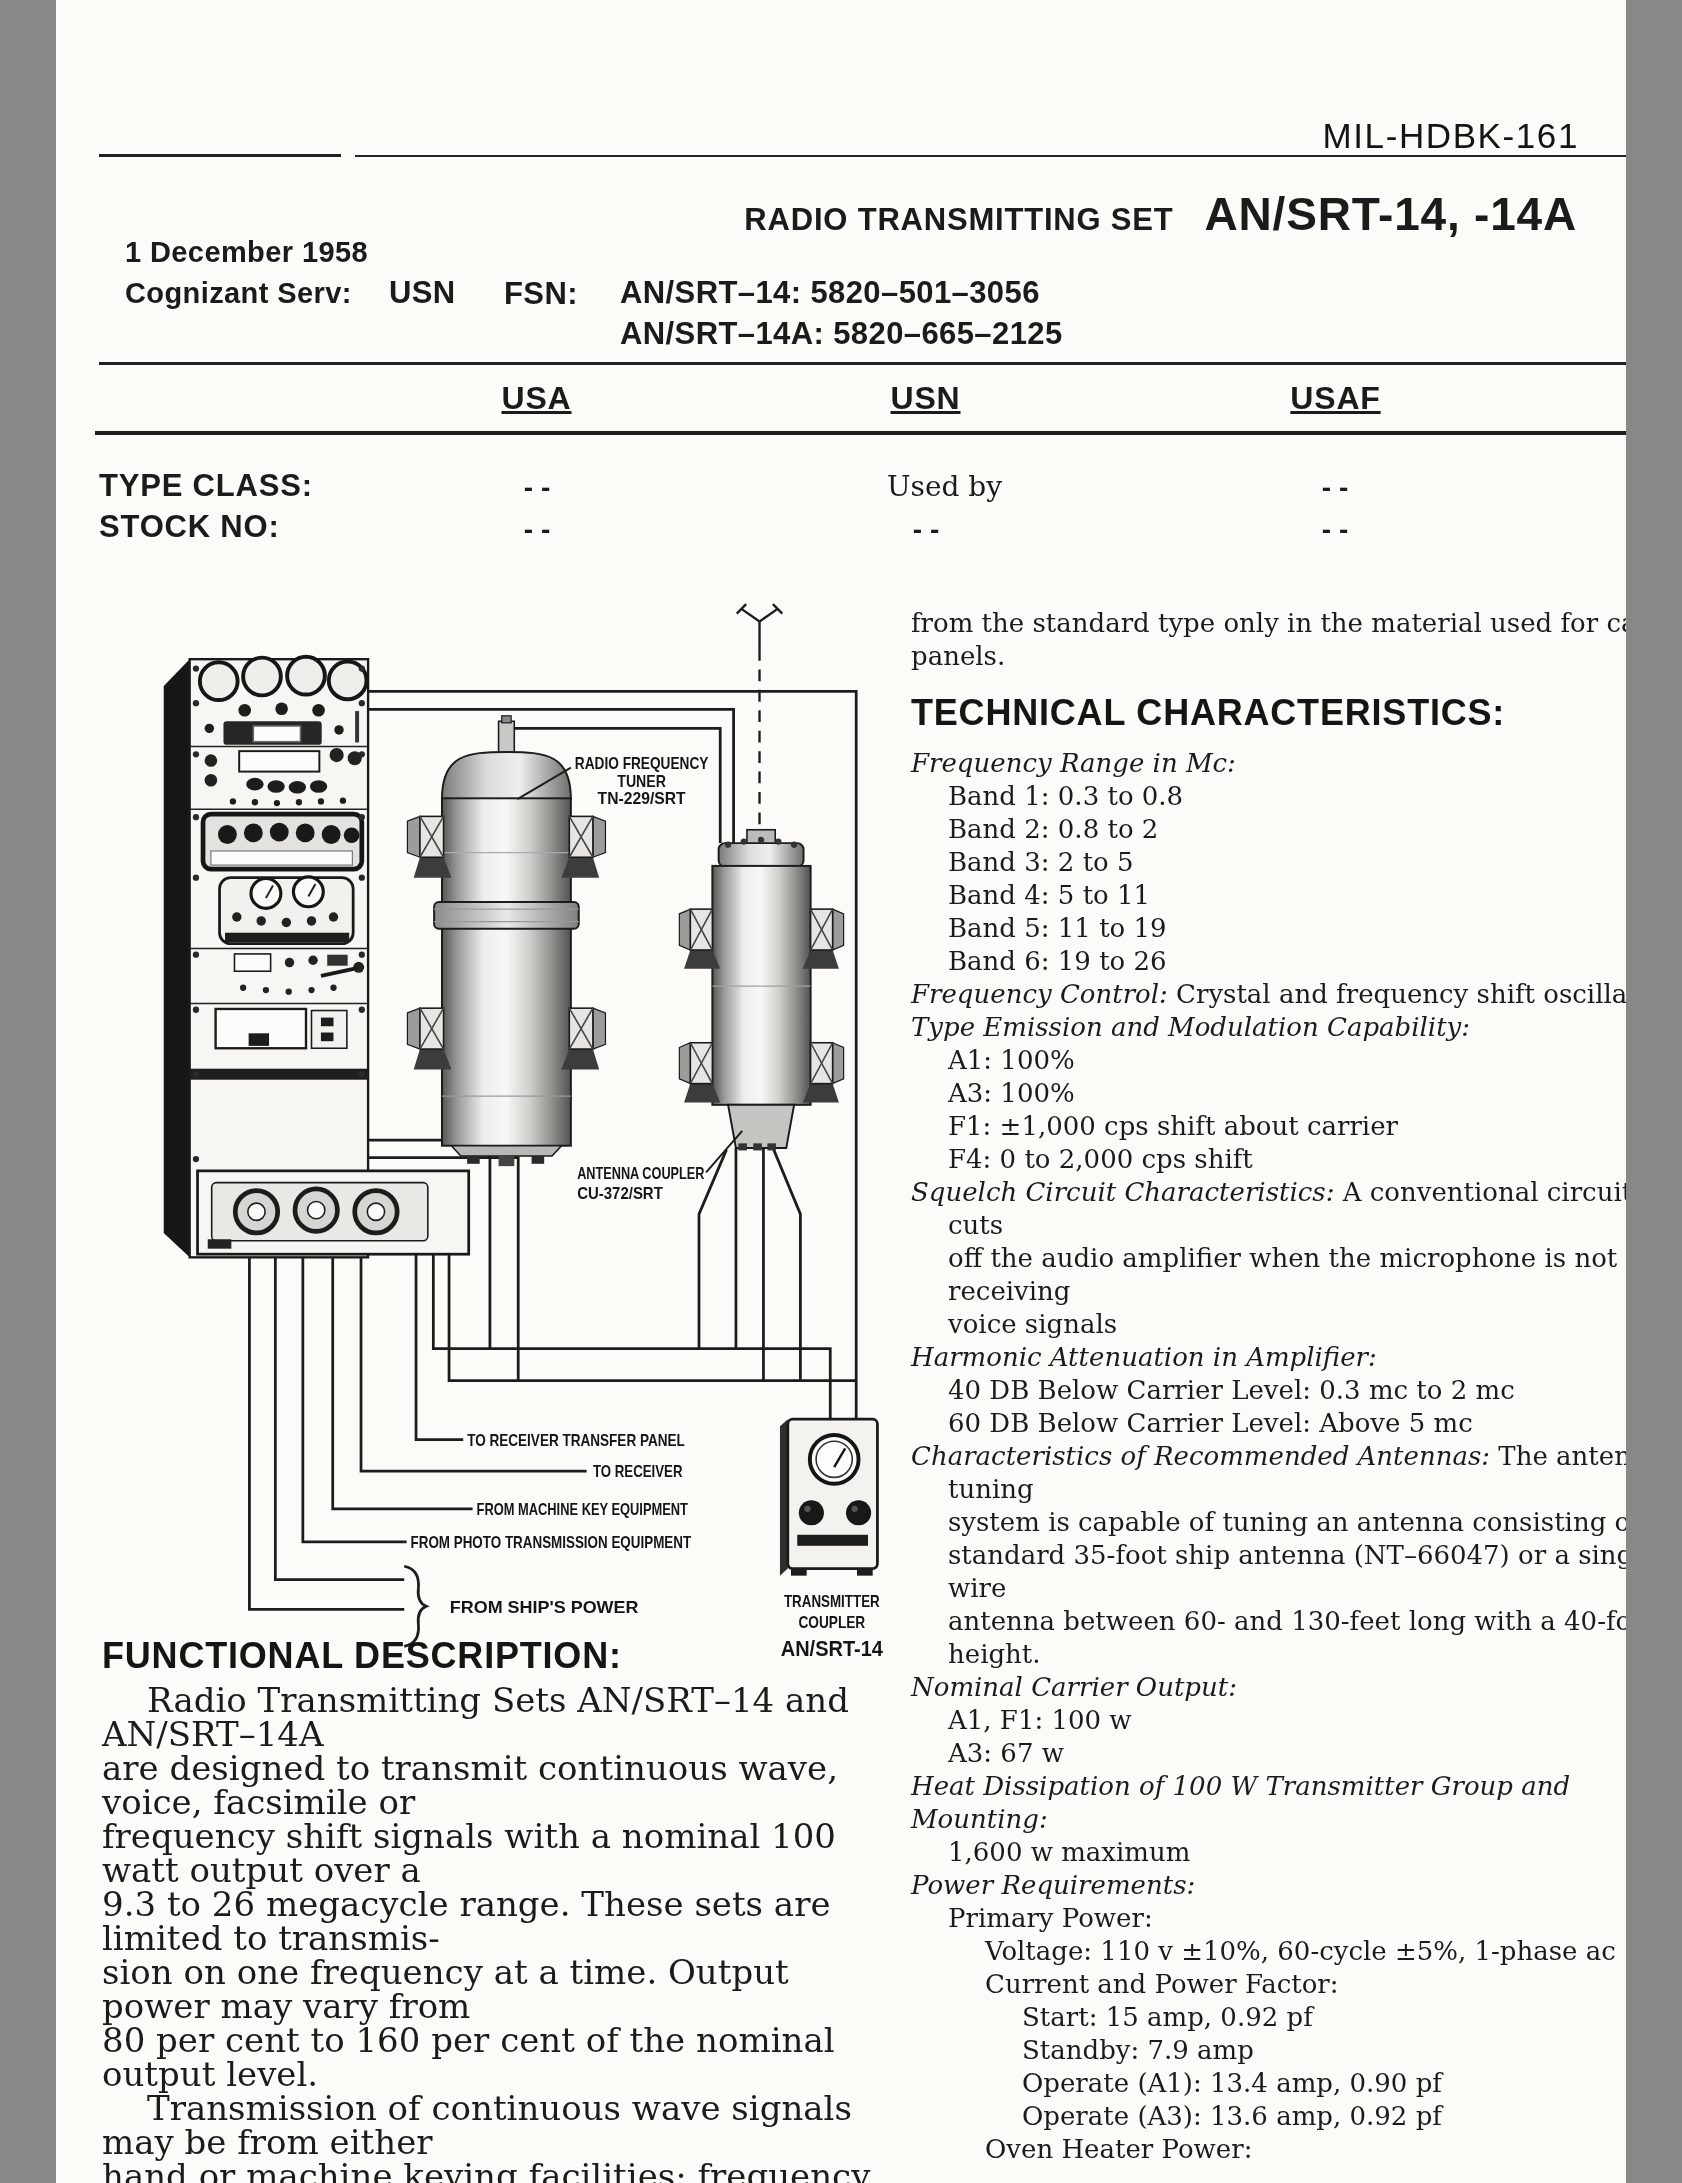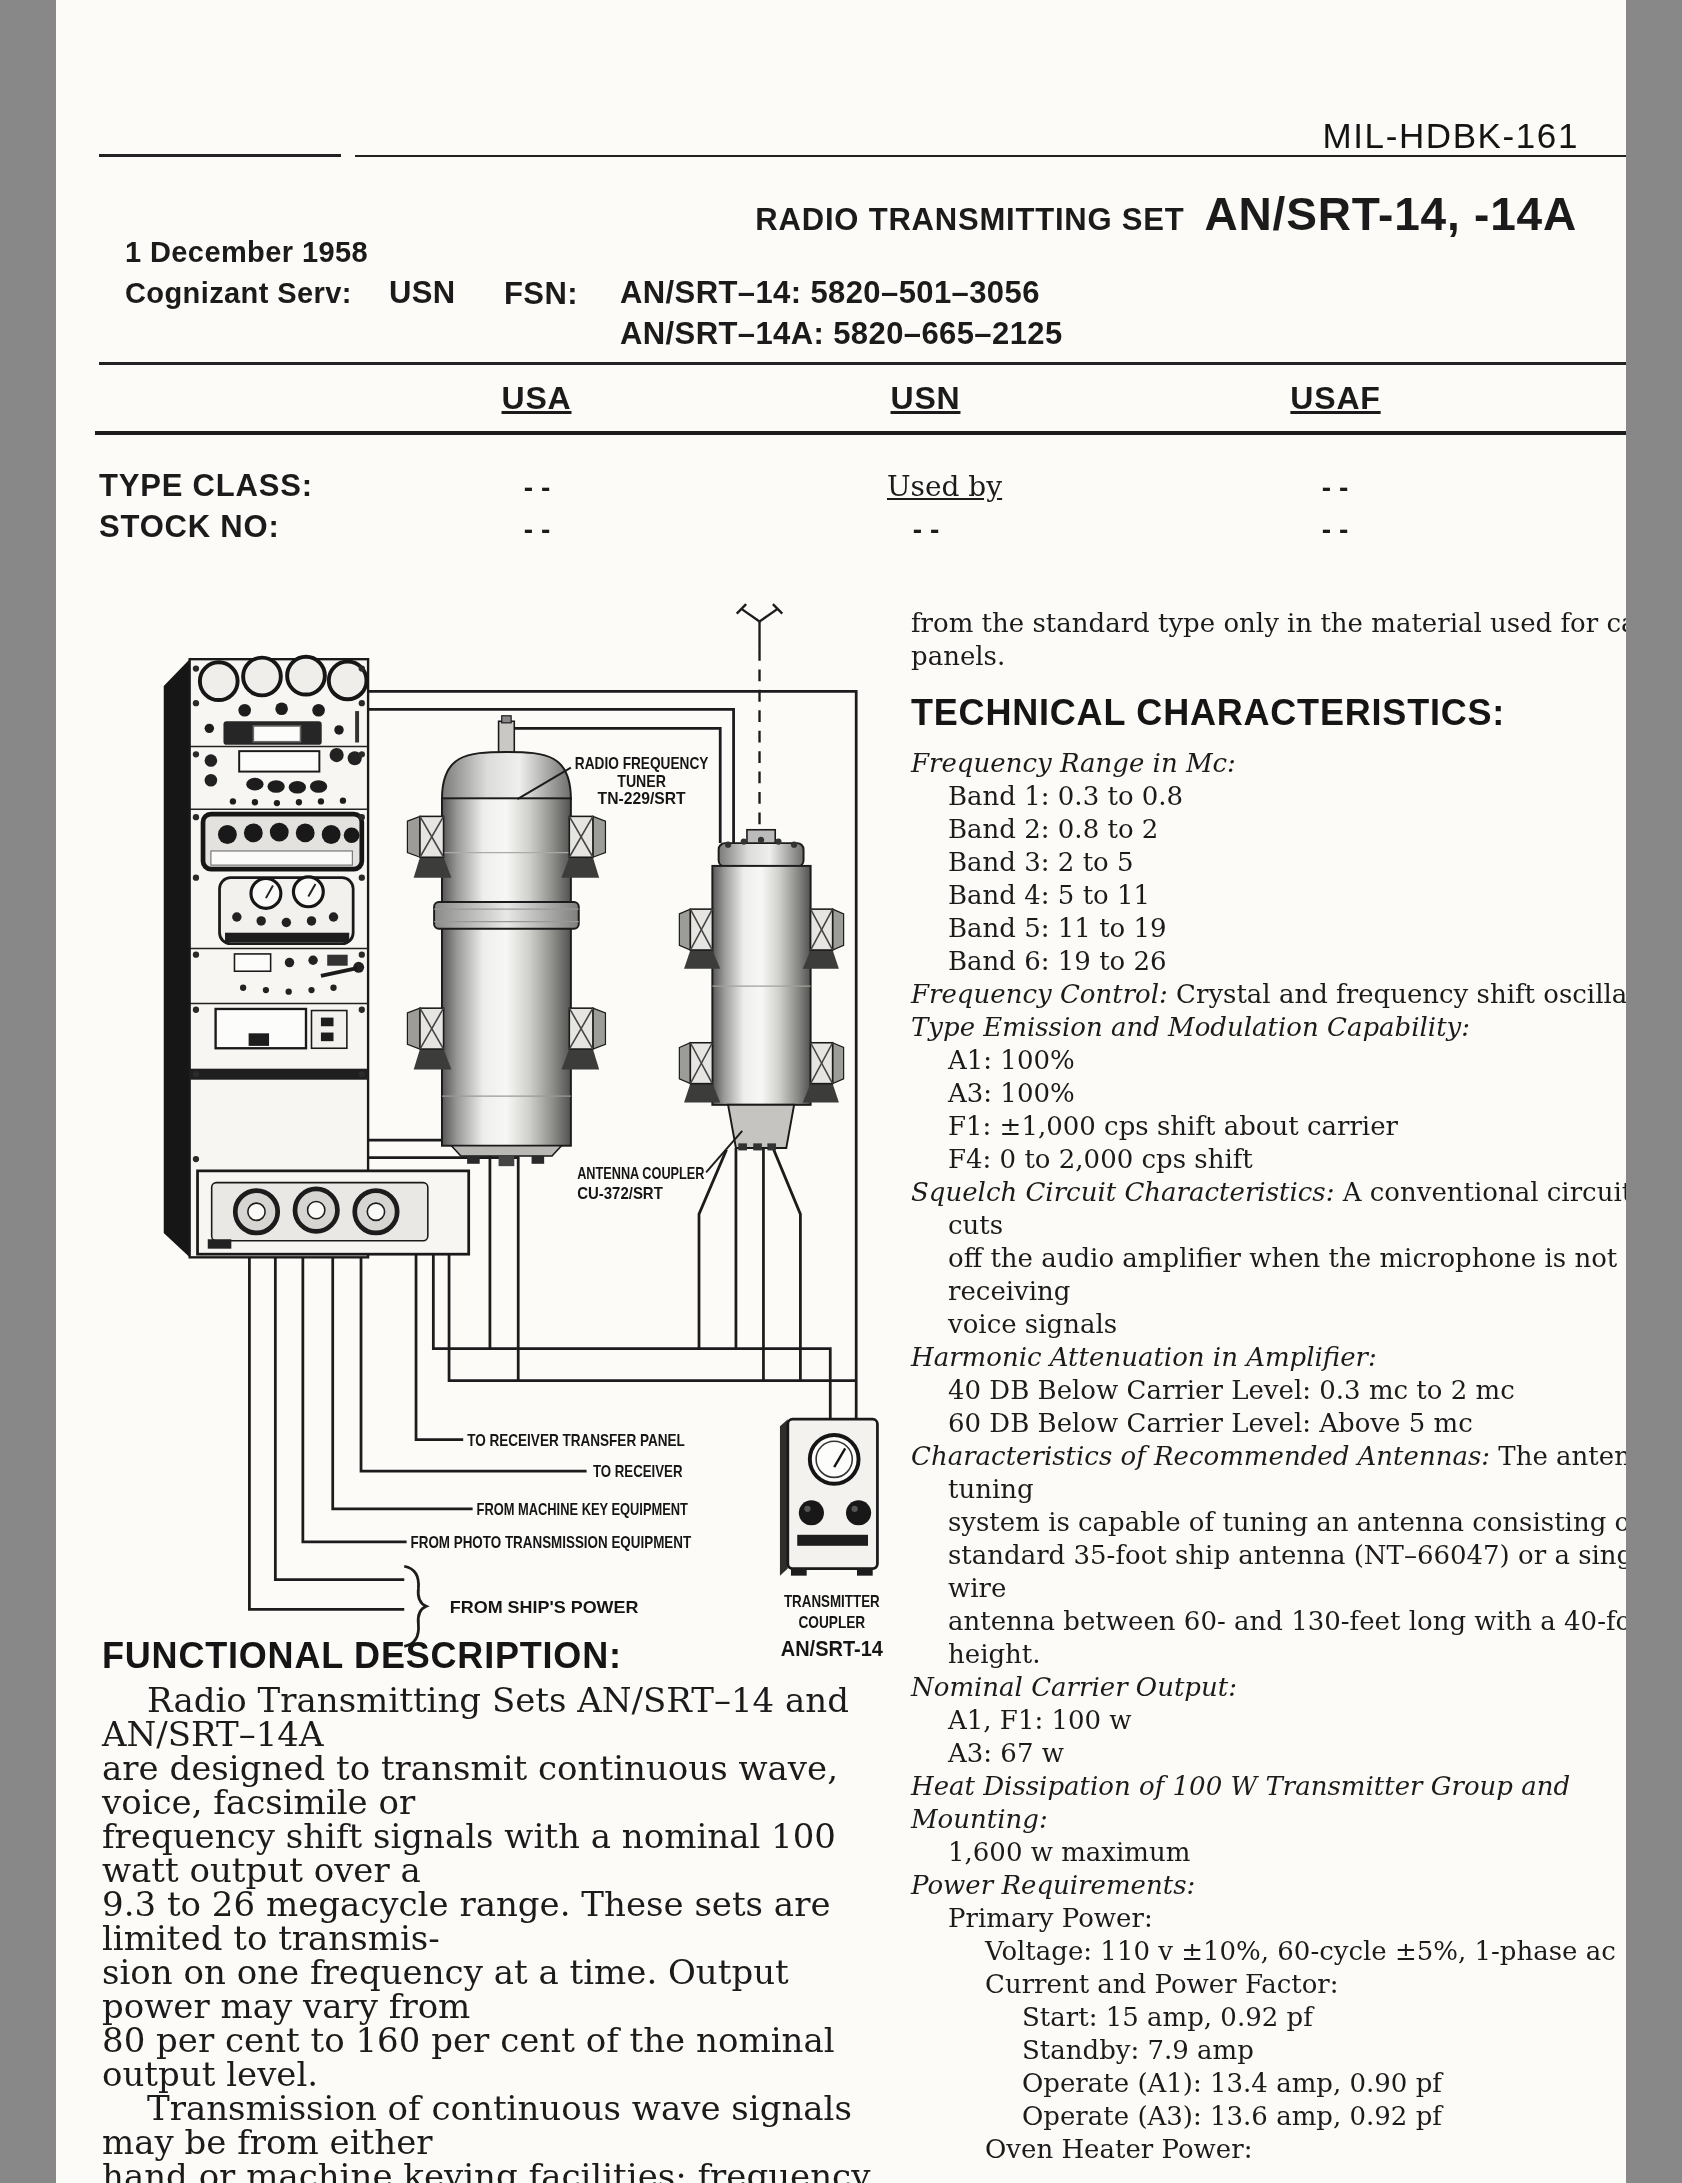--- a/index.html
+++ b/index.html
@@ -2,27 +2,27 @@
 <html style="font-size:12.6px"><head>
 <meta charset="utf-8">
 <style>
   html,body{margin:0;padding:0;background:#888;}
   .page{position:relative;width:1570px;height:2183px;background:#fcfbf8;color:#1b1b1b;
         font-family:"DejaVu Serif",serif;overflow:hidden;margin:0 auto;}
   .abs{position:absolute;}
   .sans{font-family:"Liberation Sans",sans-serif;font-weight:700;}
   .rule{position:absolute;background:#222;}
   .docnum{font-family:"Liberation Sans",sans-serif;font-weight:400;font-size:35px;letter-spacing:1.6px;color:#141414;}
-  .titlerow{display:flex;align-items:baseline;gap:20px;}
+  .titlerow{display:flex;align-items:baseline;gap:31px;}
   .titleprefix{font-size:31px;letter-spacing:0.8px;}
   .titlemodel{font-size:46px;letter-spacing:0.8px;}
   .hdr36{font-size:29px;letter-spacing:0.4px;}
   .colhead{font-size:32px;width:157px;text-align:center;letter-spacing:0.8px;text-decoration:underline;}
   .cell{width:94px;text-align:center;font-size:28px;}
-  .serifcell{font-size:28px;text-decoration:underline;}
+  .serifcell{font-size:28px;}
   .h1{font-size:36px;letter-spacing:0.8px;color:#151515;}
   
   .rcol{position:absolute;left:855px;top:607px;width:795px;font-size:26px;line-height:33px;}
   .intro{white-space:pre-line;}
   .rcol .h1{margin-top:19px;margin-bottom:14px;line-height:41px;}
   .tl{line-height:33px;}
   .i1{padding-left:37px;}
   .i2{padding-left:74px;}
   .i3{padding-left:111px;}
   .hang{padding-left:37px;text-indent:-37px;white-space:pre-line;}

